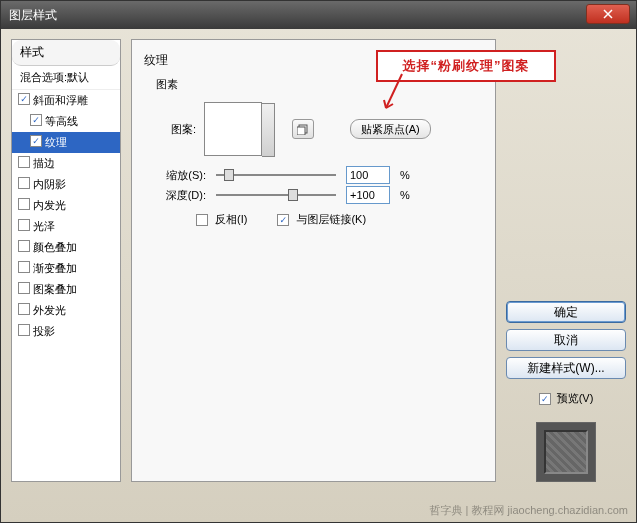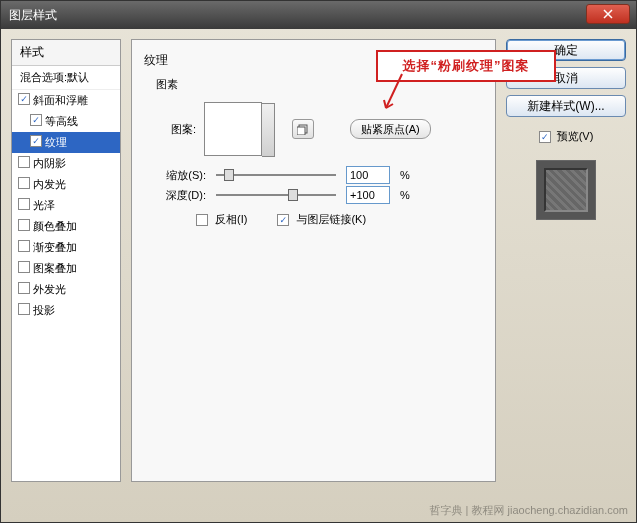--- a/index.html
+++ b/index.html
@@ -8,21 +8,21 @@
 .window { width: 637px; height: 523px; background: linear-gradient(#e8e4d8, #d5cfbf); border: 1px solid #333; position: relative; }
 
 .titlebar { height: 28px; background: linear-gradient(#6a6a6a, #3a3a3a); display: flex; align-items: center; padding: 0 8px; position: relative; }
 .titlebar-text { color: #fff; font-size: 12px; }
 .close-btn { position: absolute; right: 6px; top: 3px; width: 44px; height: 20px; background: linear-gradient(#e06050, #c03020); border: 1px solid #803020; border-radius: 3px; display: flex; align-items: center; justify-content: center; cursor: pointer; }
 .close-btn svg { width: 10px; height: 10px; }
 
 .content { display: flex; padding: 10px; gap: 10px; height: calc(100% - 28px - 30px); }
 
 .styles-panel { width: 110px; border: 1px solid #999; background: #fff; }
-.styles-header { padding: 4px 8px; font-size: 12px; border-bottom: 1px solid #ccc; background: #f5f5f5; }
+.styles-header { padding: 4px 8px; font-size: 12px; border-bottom: 1px solid #ccc; background: #f5f5f5; border-radius: 9px; }
 .styles-blend { padding: 4px 8px; font-size: 11px; border-bottom: 1px solid #eee; }
 .style-item { padding: 3px 6px; font-size: 11px; display: flex; align-items: flex-start; gap: 3px; cursor: pointer; }
 .style-item.selected { background: #2d66c3; color: #fff; }
 .style-item.indent { padding-left: 18px; }
 .checkbox { width: 12px; height: 12px; border: 1px solid #888; background: #fff; display: inline-flex; align-items: center; justify-content: center; font-size: 9px; color: #2d66c3; flex-shrink: 0; }
 .checkbox.checked::after { content: "✓"; }
 
 .main-panel { flex: 1; border: 1px solid #999; background: #f8f8f8; padding: 12px; position: relative; }
 .group-title { font-size: 12px; margin-bottom: 8px; }
 .sub-group { margin-left: 12px; }
@@ -42,21 +42,21 @@
 .slider-label { font-size: 11px; width: 50px; text-align: right; }
 .slider { position: relative; width: 120px; height: 12px; }
 .slider-track { position: absolute; top: 5px; left: 0; right: 0; height: 2px; background: #888; }
 .slider-thumb { position: absolute; top: 0; width: 10px; height: 12px; background: #ddd; border: 1px solid #666; }
 .num-input { width: 44px; height: 18px; border: 1px solid #6699cc; font-size: 11px; padding: 0 3px; text-align: left; background: #fff; }
 .pct { font-size: 11px; }
 
 .check-row { display: flex; align-items: center; gap: 7px; margin-top: 8px; margin-left: 40px; }
 .chk-label { font-size: 11px; }
 
-.right-panel { width: 120px; display: flex; flex-direction: column; gap: 6px; align-items: stretch; }
+.right-panel { width: 120px; display: flex; flex-direction: column; gap: 6px; align-items: stretch; justify-content: flex-end; }
 .action-btn { height: 22px; border: 1px solid #6a8ab0; background: linear-gradient(#fefefe,#dce6f2); border-radius: 4px; font-size: 12px; cursor: pointer; }
 .action-btn.primary { border: 1px solid #3a6aa0; box-shadow: 0 0 0 1px #6a9ad0 inset; }
 .preview-check { display: flex; align-items: center; gap: 6px; margin-top: 6px; justify-content: center; }
 .preview-swatch { width: 60px; height: 60px; margin: 10px auto 0; border: 1px solid #666; background: #555; display: flex; align-items: center; justify-content: center; }
 .preview-swatch-inner { width: 44px; height: 44px; background: repeating-linear-gradient(45deg,#666,#666 3px,#777 3px,#777 6px); border: 2px inset #888; }
 
 .watermark { position: absolute; bottom: 4px; right: 8px; font-size: 11px; color: rgba(0,0,0,0.35); }
 </style>
 </head>
 <body>
@@ -82,20 +82,24 @@
           <span class="checkbox checked"></span>
           <span>斜面和浮雕</span>
         </div>
       <div class="style-item indent">
           <span class="checkbox checked"></span>
           <span>等高线</span>
         </div>
       <div class="style-item indent selected">
           <span class="checkbox checked"></span>
           <span>纹理</span>
+        </div>
+      <div class="style-item">
+          <span class="checkbox"></span>
+          <span>描边</span>
         </div>
       <div class="style-item">
           <span class="checkbox"></span>
           <span>内阴影</span>
         </div>
       <div class="style-item">
           <span class="checkbox"></span>
           <span>内发光</span>
         </div>
       <div class="style-item">

